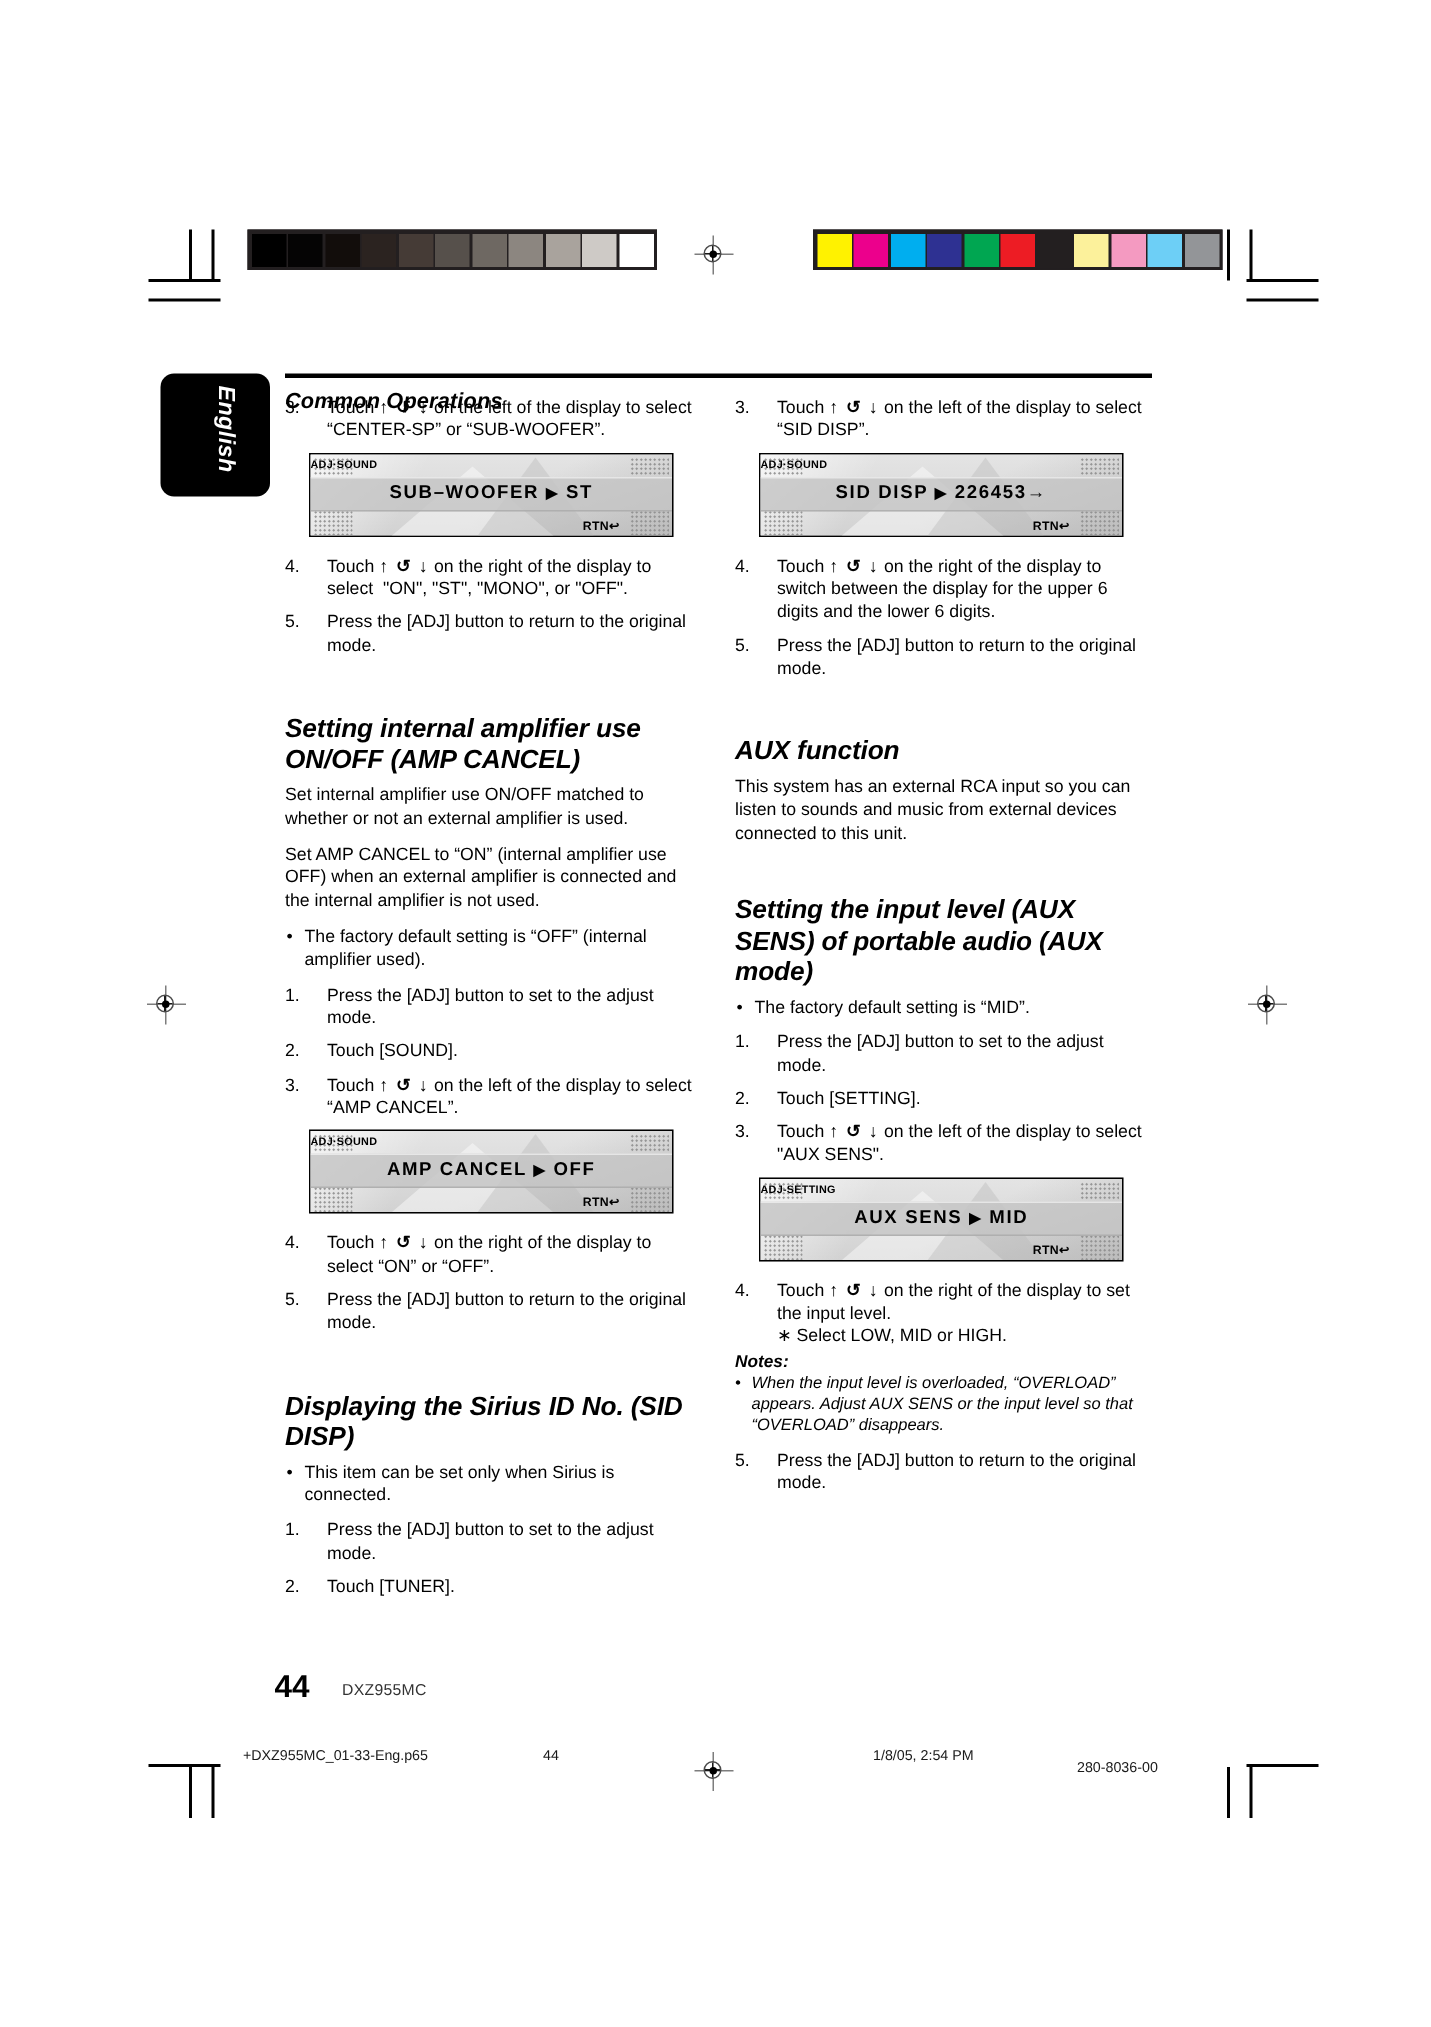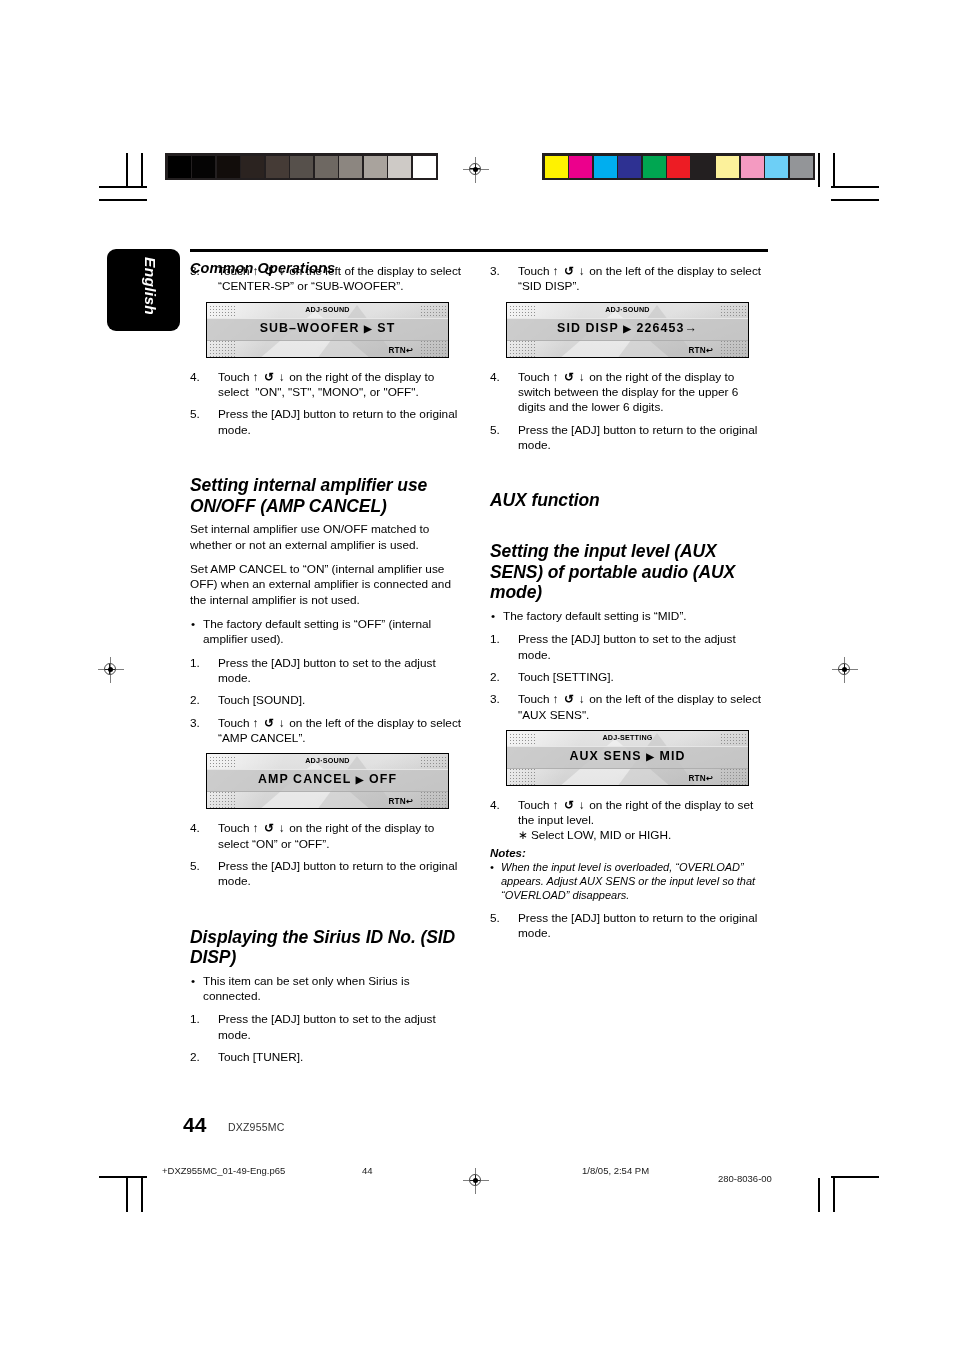--- a/index.html
+++ b/index.html
@@ -208,21 +208,21 @@
     width: 0; height: 0;
     border-left: 40px solid transparent;
     border-right: 40px solid transparent;
     border-bottom: 54px solid rgba(186,186,186,0.40);
   }
   .lcd .hdr {
     position: absolute;
     left: 0; top: 0;
     width: 100%;
     height: 13px;
-    text-align: center;
+    text-align: left;
     font-size: 7.2px;
     font-weight: bold;
     letter-spacing: 0.2px;
     line-height: 13px;
   }
   .lcd .mainrow {
     position: absolute;
     left: 0; top: 15px;
     width: 100%;
     height: 21px;
@@ -510,20 +510,21 @@
       <span>Touch <span class="glyphs">↑ ↺ ↓</span> on the right of the display to switch between the display for the upper 6 digits and the lower 6 digits.</span>
     </div>
     <div class="step">
       <span class="num">5.</span>
       <span>Press the [<b>ADJ</b>] button to return to the original mode.</span>
     </div>
 
     <div class="gap-lg"></div>
 
     <h2 class="sec">AUX function</h2>
+    <p class="body">This system has an external RCA input so you can listen to sounds and music from external devices connected to this unit.</p>
 
     <div class="gap-md"></div>
 
     <h2 class="sec">Setting the input level (AUX SENS) of portable audio (AUX mode)</h2>
 
     <div class="bullet">
       <span class="bdot">•</span>
       <span>The factory default setting is “</span><b>MID</b><span>”.</span>
     </div>
 
@@ -576,18 +577,18 @@
     <div class="step">
       <span class="num">5.</span>
       <span>Press the [<b>ADJ</b>] button to return to the original mode.</span>
     </div>
 
   </div>
 
   <div class="pg-num">44</div>
   <div class="pg-model">DXZ955MC</div>
 
-  <div class="foot foot-file">+DXZ955MC_01-49-Eng.p65</div>
+  <div class="foot foot-file">+DXZ955MC_01-33-Eng.p65</div>
   <div class="foot foot-pg">44</div>
   <div class="foot foot-date">1/8/05, 2:54 PM</div>
   <div class="foot foot-code">280-8036-00</div>
 
 </div>
 
 </body></html>

